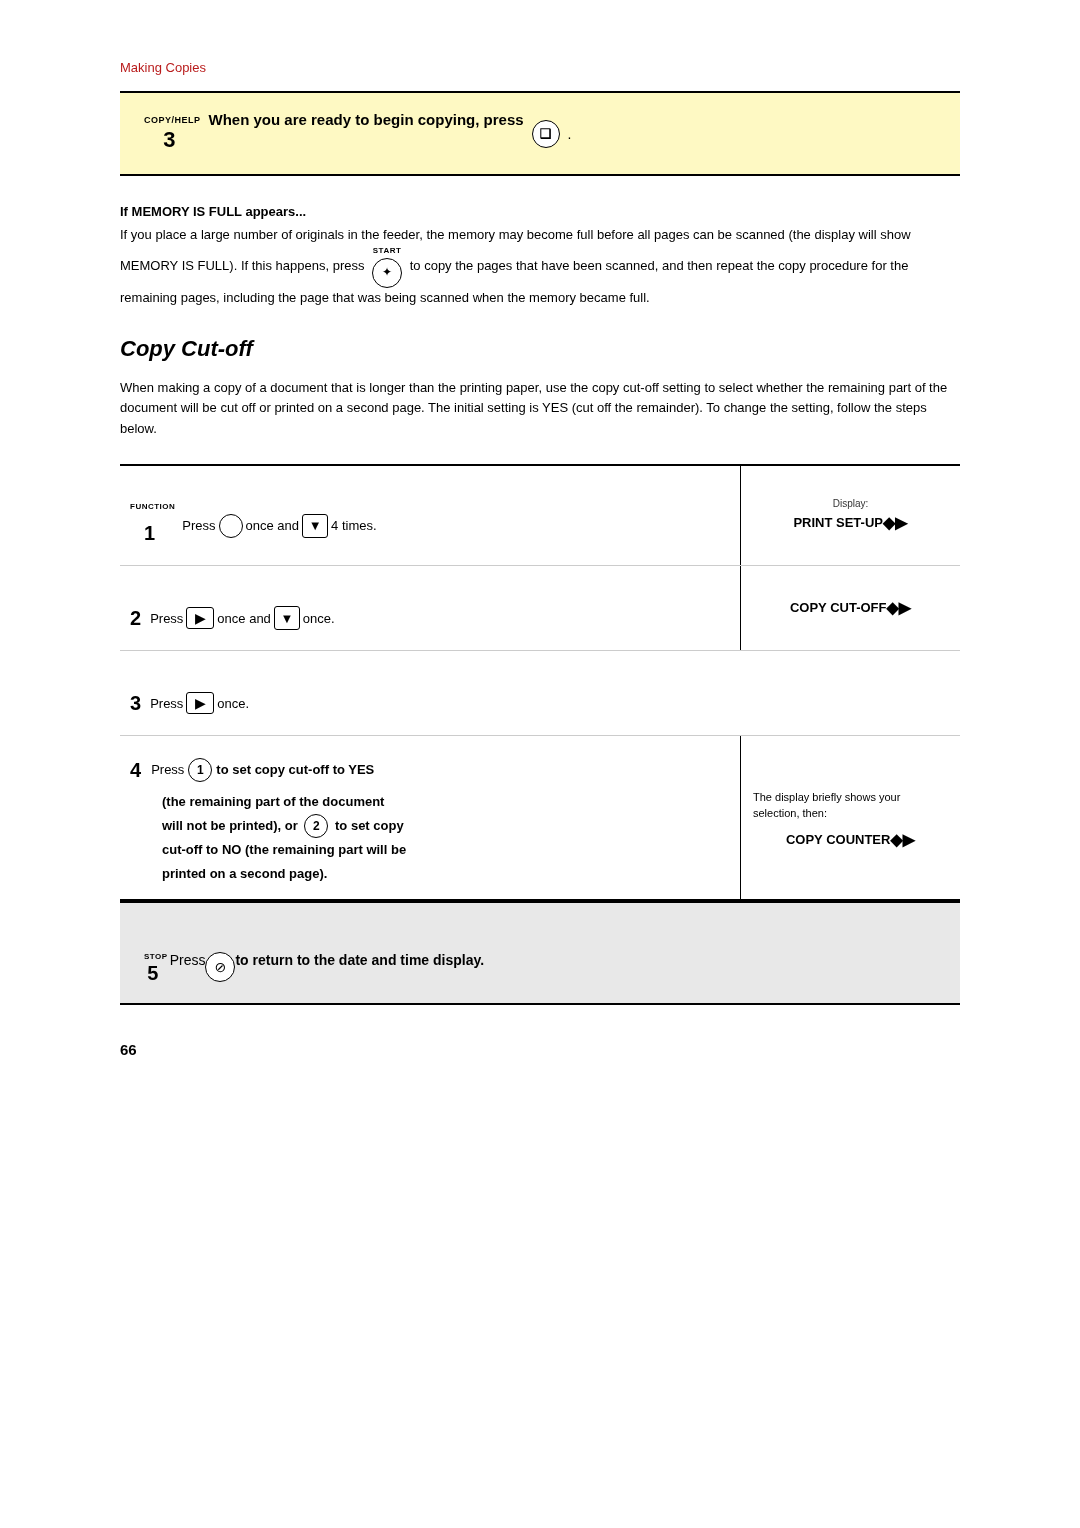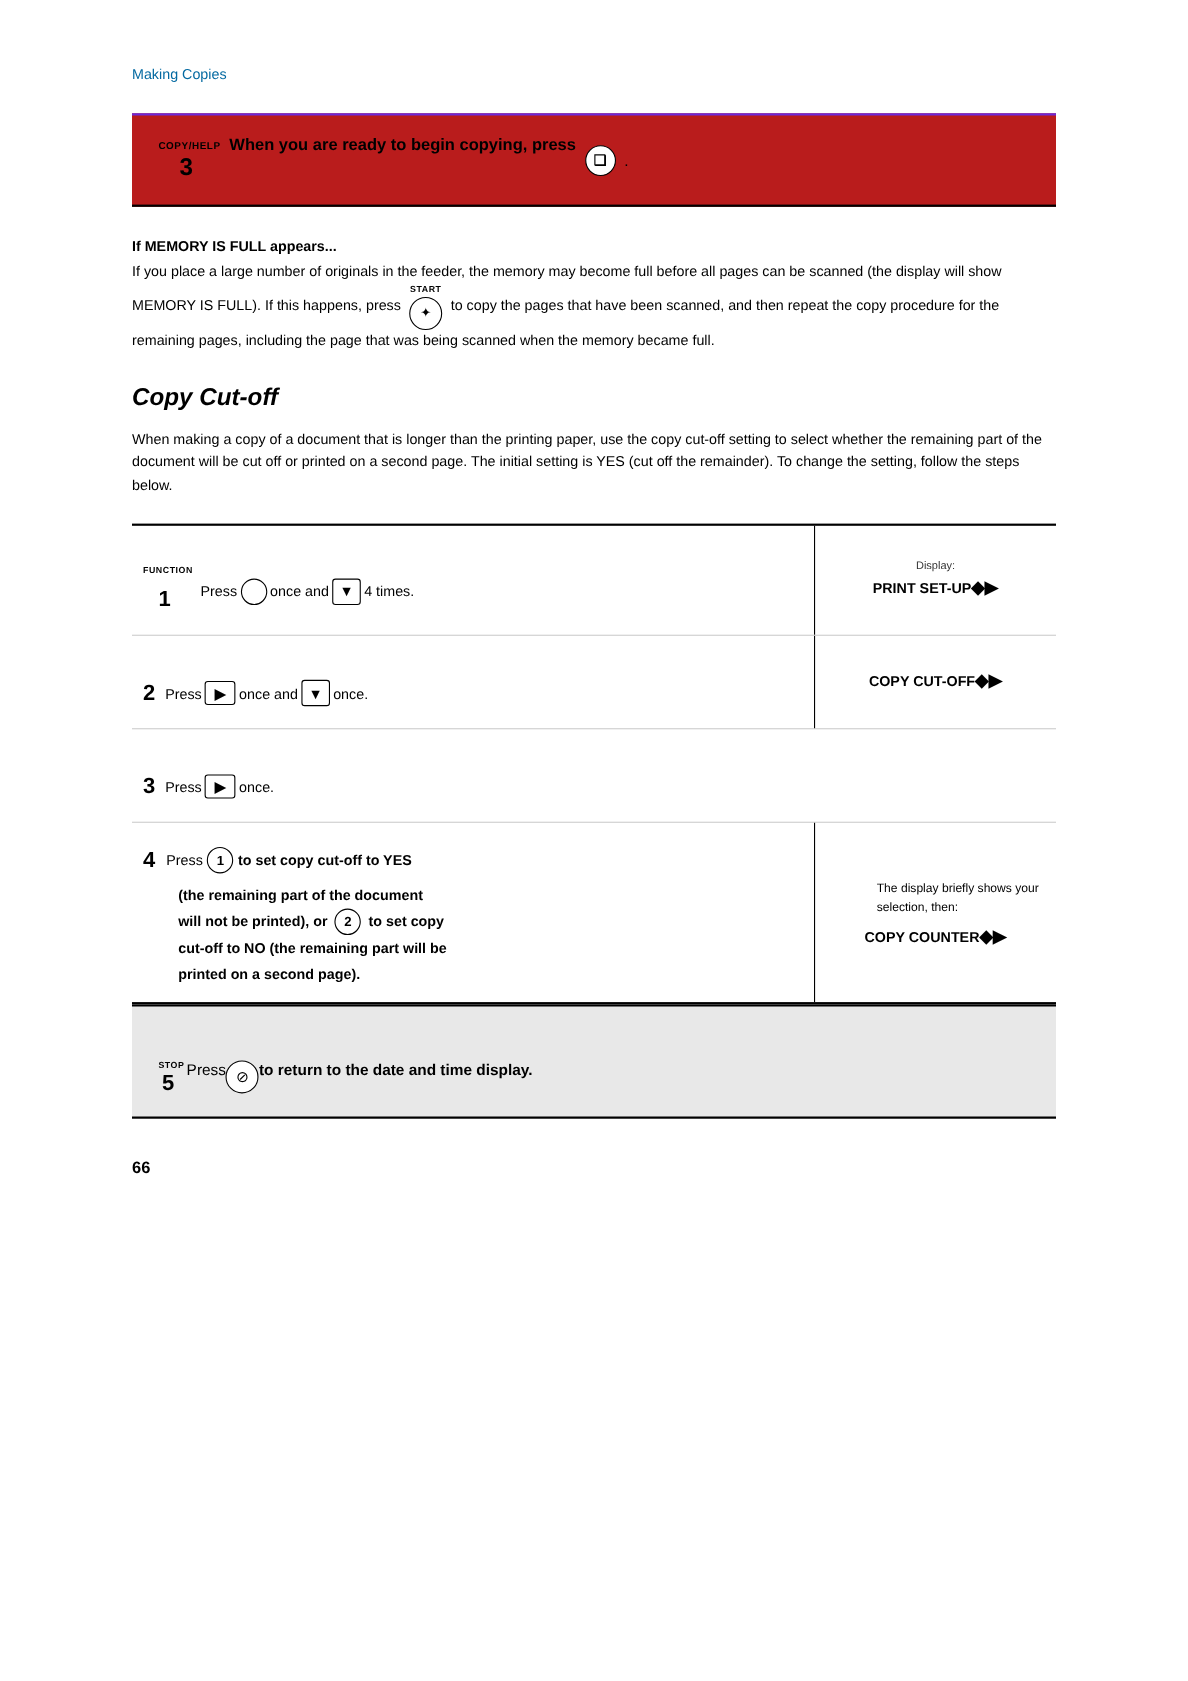--- a/index.html
+++ b/index.html
@@ -8,28 +8,28 @@
       font-family: Arial, Helvetica, sans-serif;
       font-size: 14px;
       color: #000000;
       width: 1080px;
       min-height: 1528px;
       padding: 60px 120px 80px 120px;
     }
 
     .making-copies {
       font-size: 13px;
-      margin-bottom: 28px;
-      color: #0369a1;
+      margin-bottom: 16px;
+      color: #b91c1c;
     }
 
     
     .step3-box {
-      background: #b91c1c;
-      border-top: 2px solid #6d28d9;
+      background: #fef9c3;
+      border-top: 2px solid #000000;
       border-bottom: 2px solid #000;
       padding: 18px 24px 18px 24px;
       margin-bottom: 28px;
     }
 
     .step3-box .step-num {
       font-size: 22px;
       font-weight: bold;
       margin-right: 6px;
     }
@@ -256,21 +256,20 @@
     .page-number {
       font-size: 15px;
       font-weight: bold;
       margin-top: 30px;
     }
 
     .small-text {
       font-size: 11px;
       line-height: 1.5;
       color: #000;
-      margin-left: 44px;
     }
 
     .inline-block {
       display: inline-block;
       vertical-align: middle;
     }
 
     .btn-down-arrow {
       display: inline-flex;
       align-items: center;

